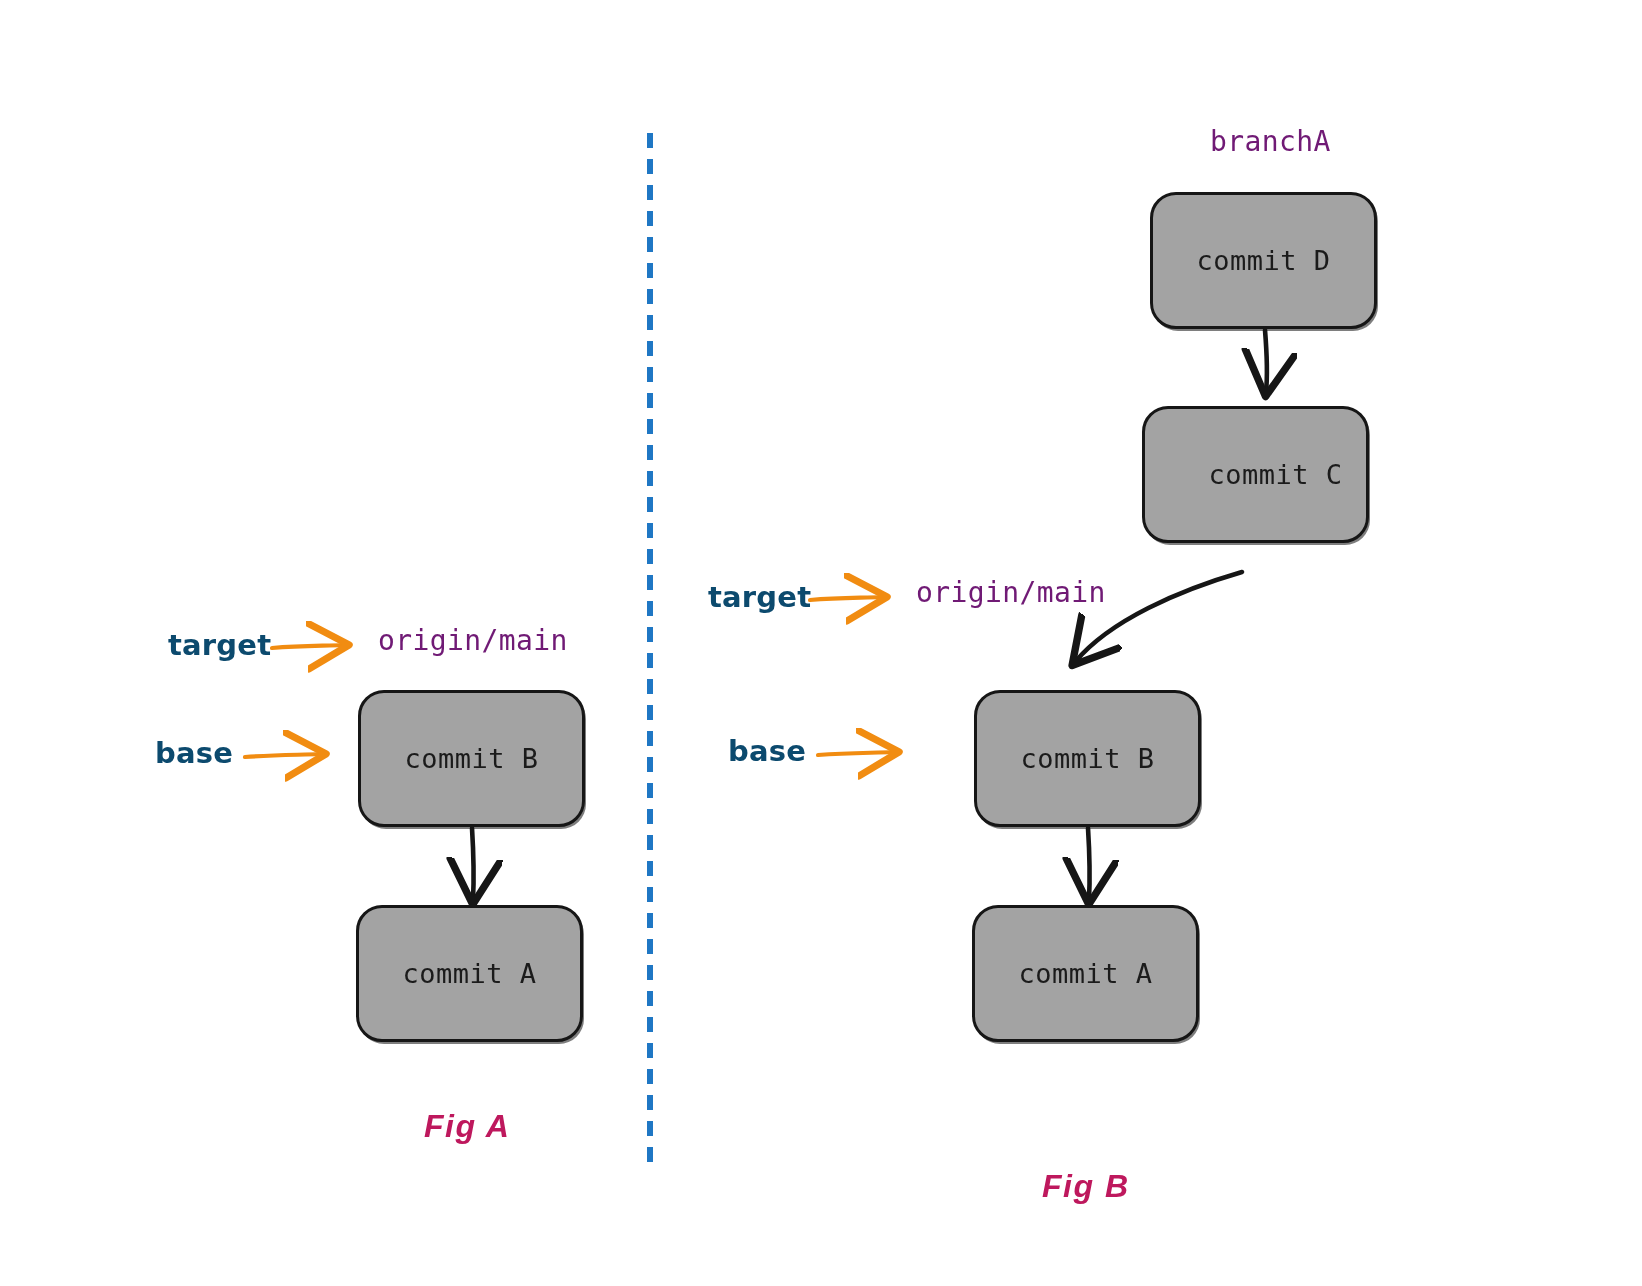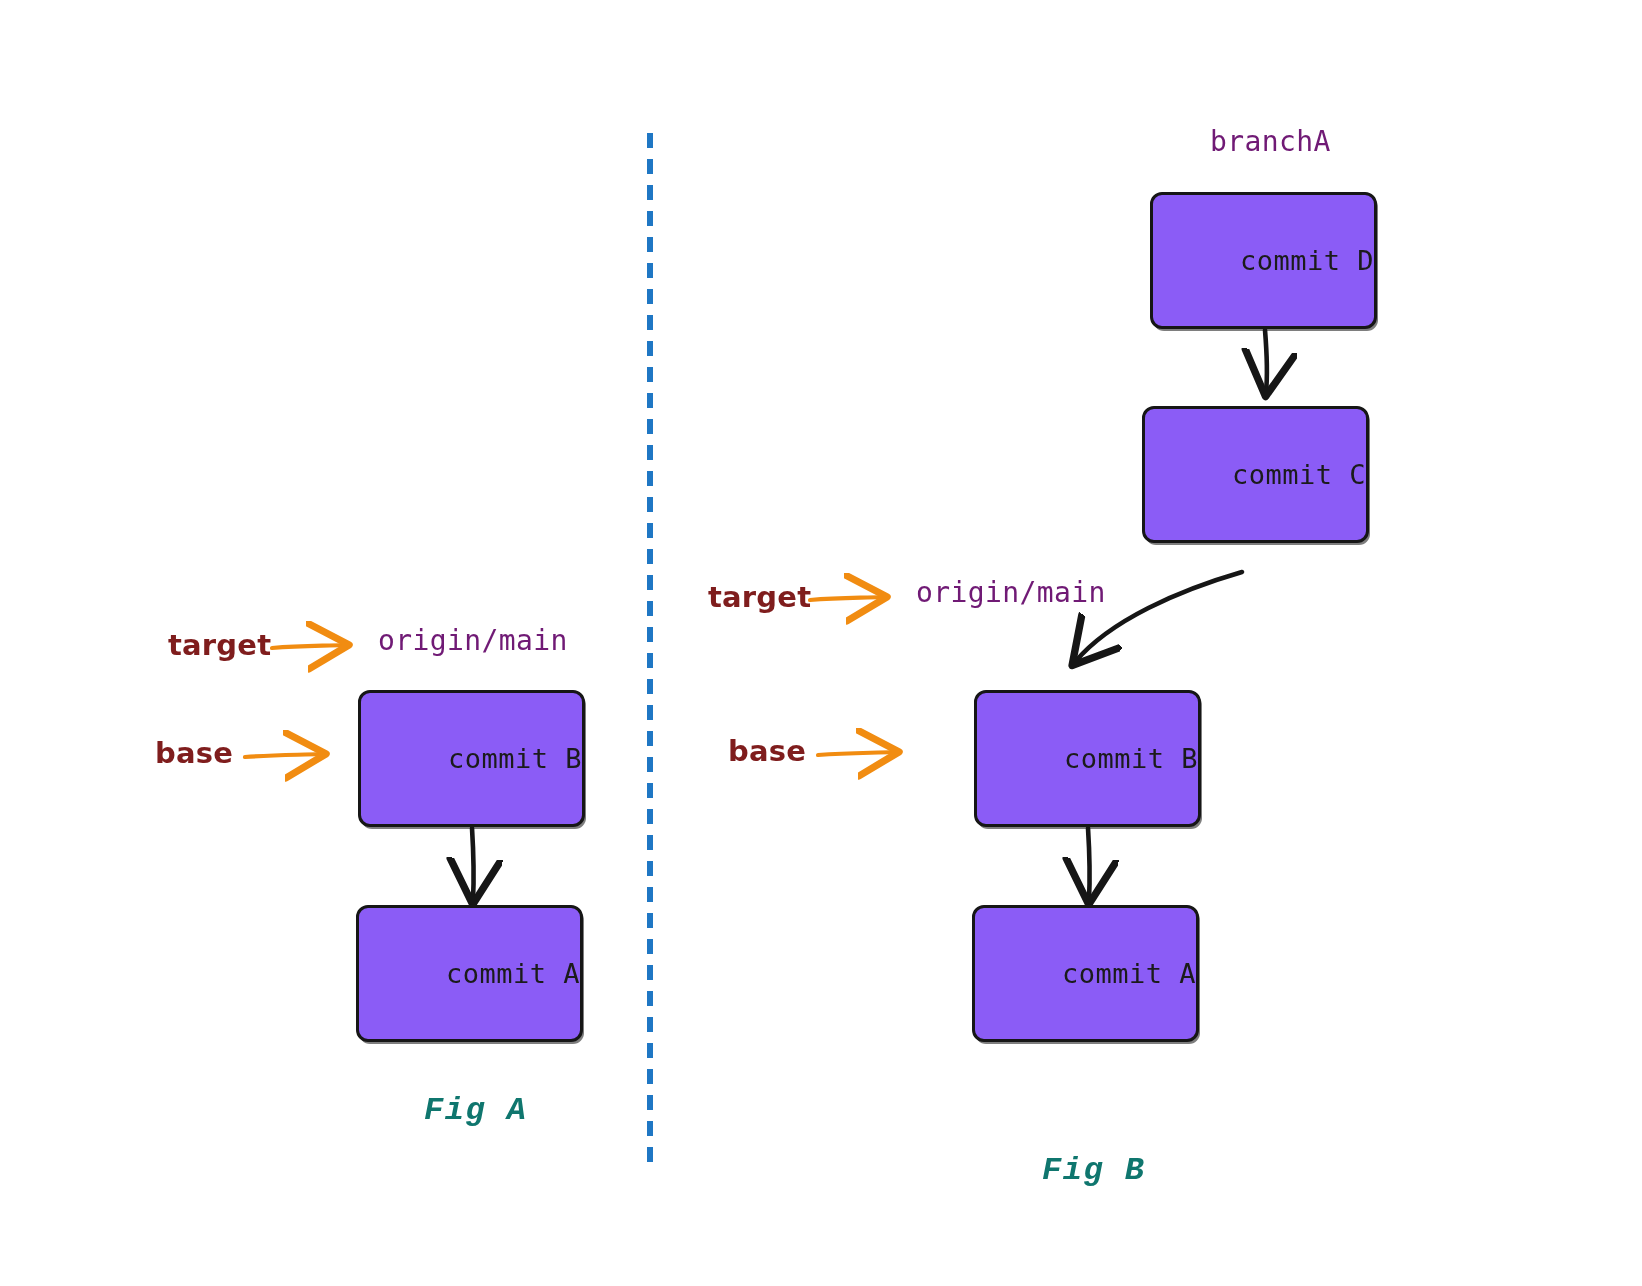--- a/index.html
+++ b/index.html
@@ -24,59 +24,60 @@
     position: absolute;
     left: 0;
     top: 0;
     width: 1642px;
     height: 1286px;
   }
   
   .commit-node {
     position: absolute;
     box-sizing: border-box;
-    background: #8b5cf6;
+    background: #a3a3a3;
     border: 3.5px solid #161616;
-    border-radius: 12px;
+    border-radius: 26px;
     display: flex;
     align-items: center;
-    justify-content: flex-end;
+    justify-content: center;
     font-family: "DejaVu Sans Mono", monospace;
     font-size: 27px;
     letter-spacing: 0.5px;
     color: #1b1b1b;
     box-shadow: 2px 3px 0 -1px rgba(20,20,20,0.55);
   }
   
   .ref-label {
     position: absolute;
     font-family: "DejaVu Sans Mono", monospace;
     font-size: 28px;
     color: #701a75;
     white-space: nowrap;
     letter-spacing: 0.4px;
   }
   .annot-label {
     position: absolute;
     font-family: "DejaVu Sans", sans-serif;
     font-weight: 700;
     font-size: 29px;
-    color: #7f1d1d;
+    color: #0c4a6e;
     white-space: nowrap;
     letter-spacing: 0.2px;
   }
   .fig-label {
     position: absolute;
-    font-family: Liberation Mono, monospace;
+    font-family: Liberation Sans, sans-serif;
     font-style: italic;
     font-weight: 700;
     font-size: 32px;
-    color: #0f766e;
+    color: #be185d;
     white-space: nowrap;
     letter-spacing: 1.5px;
+    margin-top: 16px;
   }
 </style>
 </head>
 <body>
 
 <div id="canvas">
 
   <svg id="svg-layer" viewBox="0 0 1642 1286">
     <defs>
 

